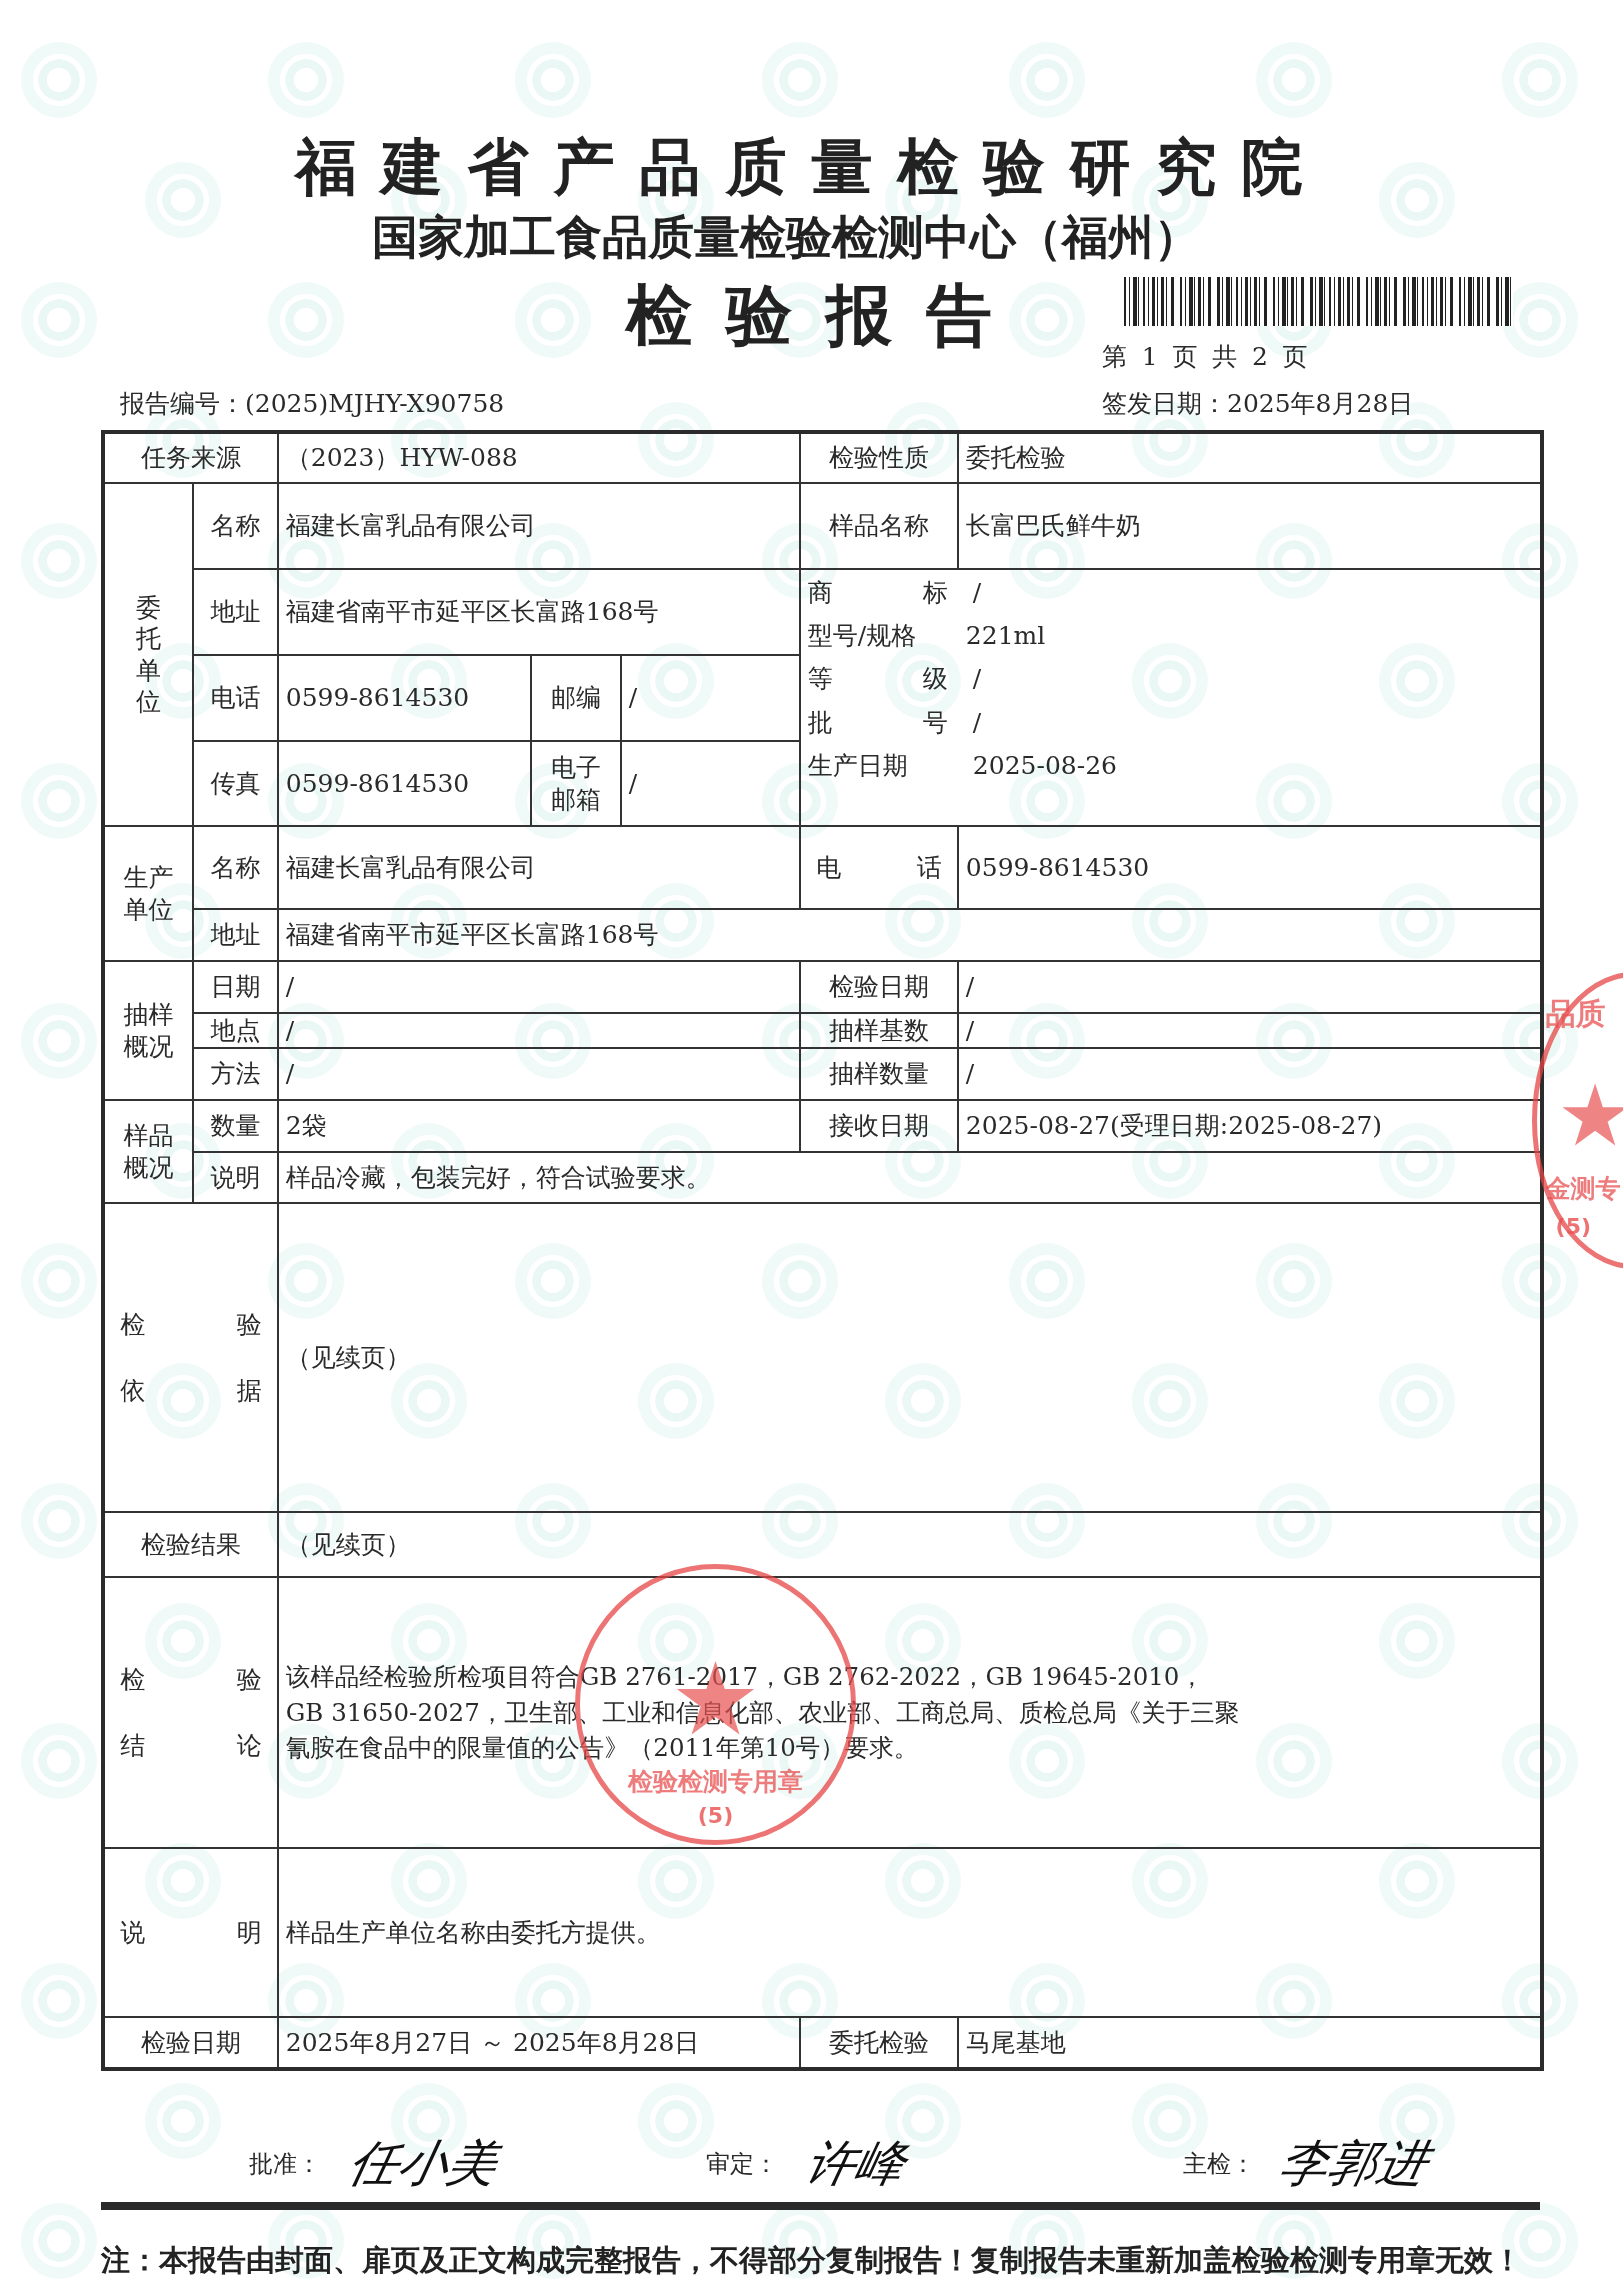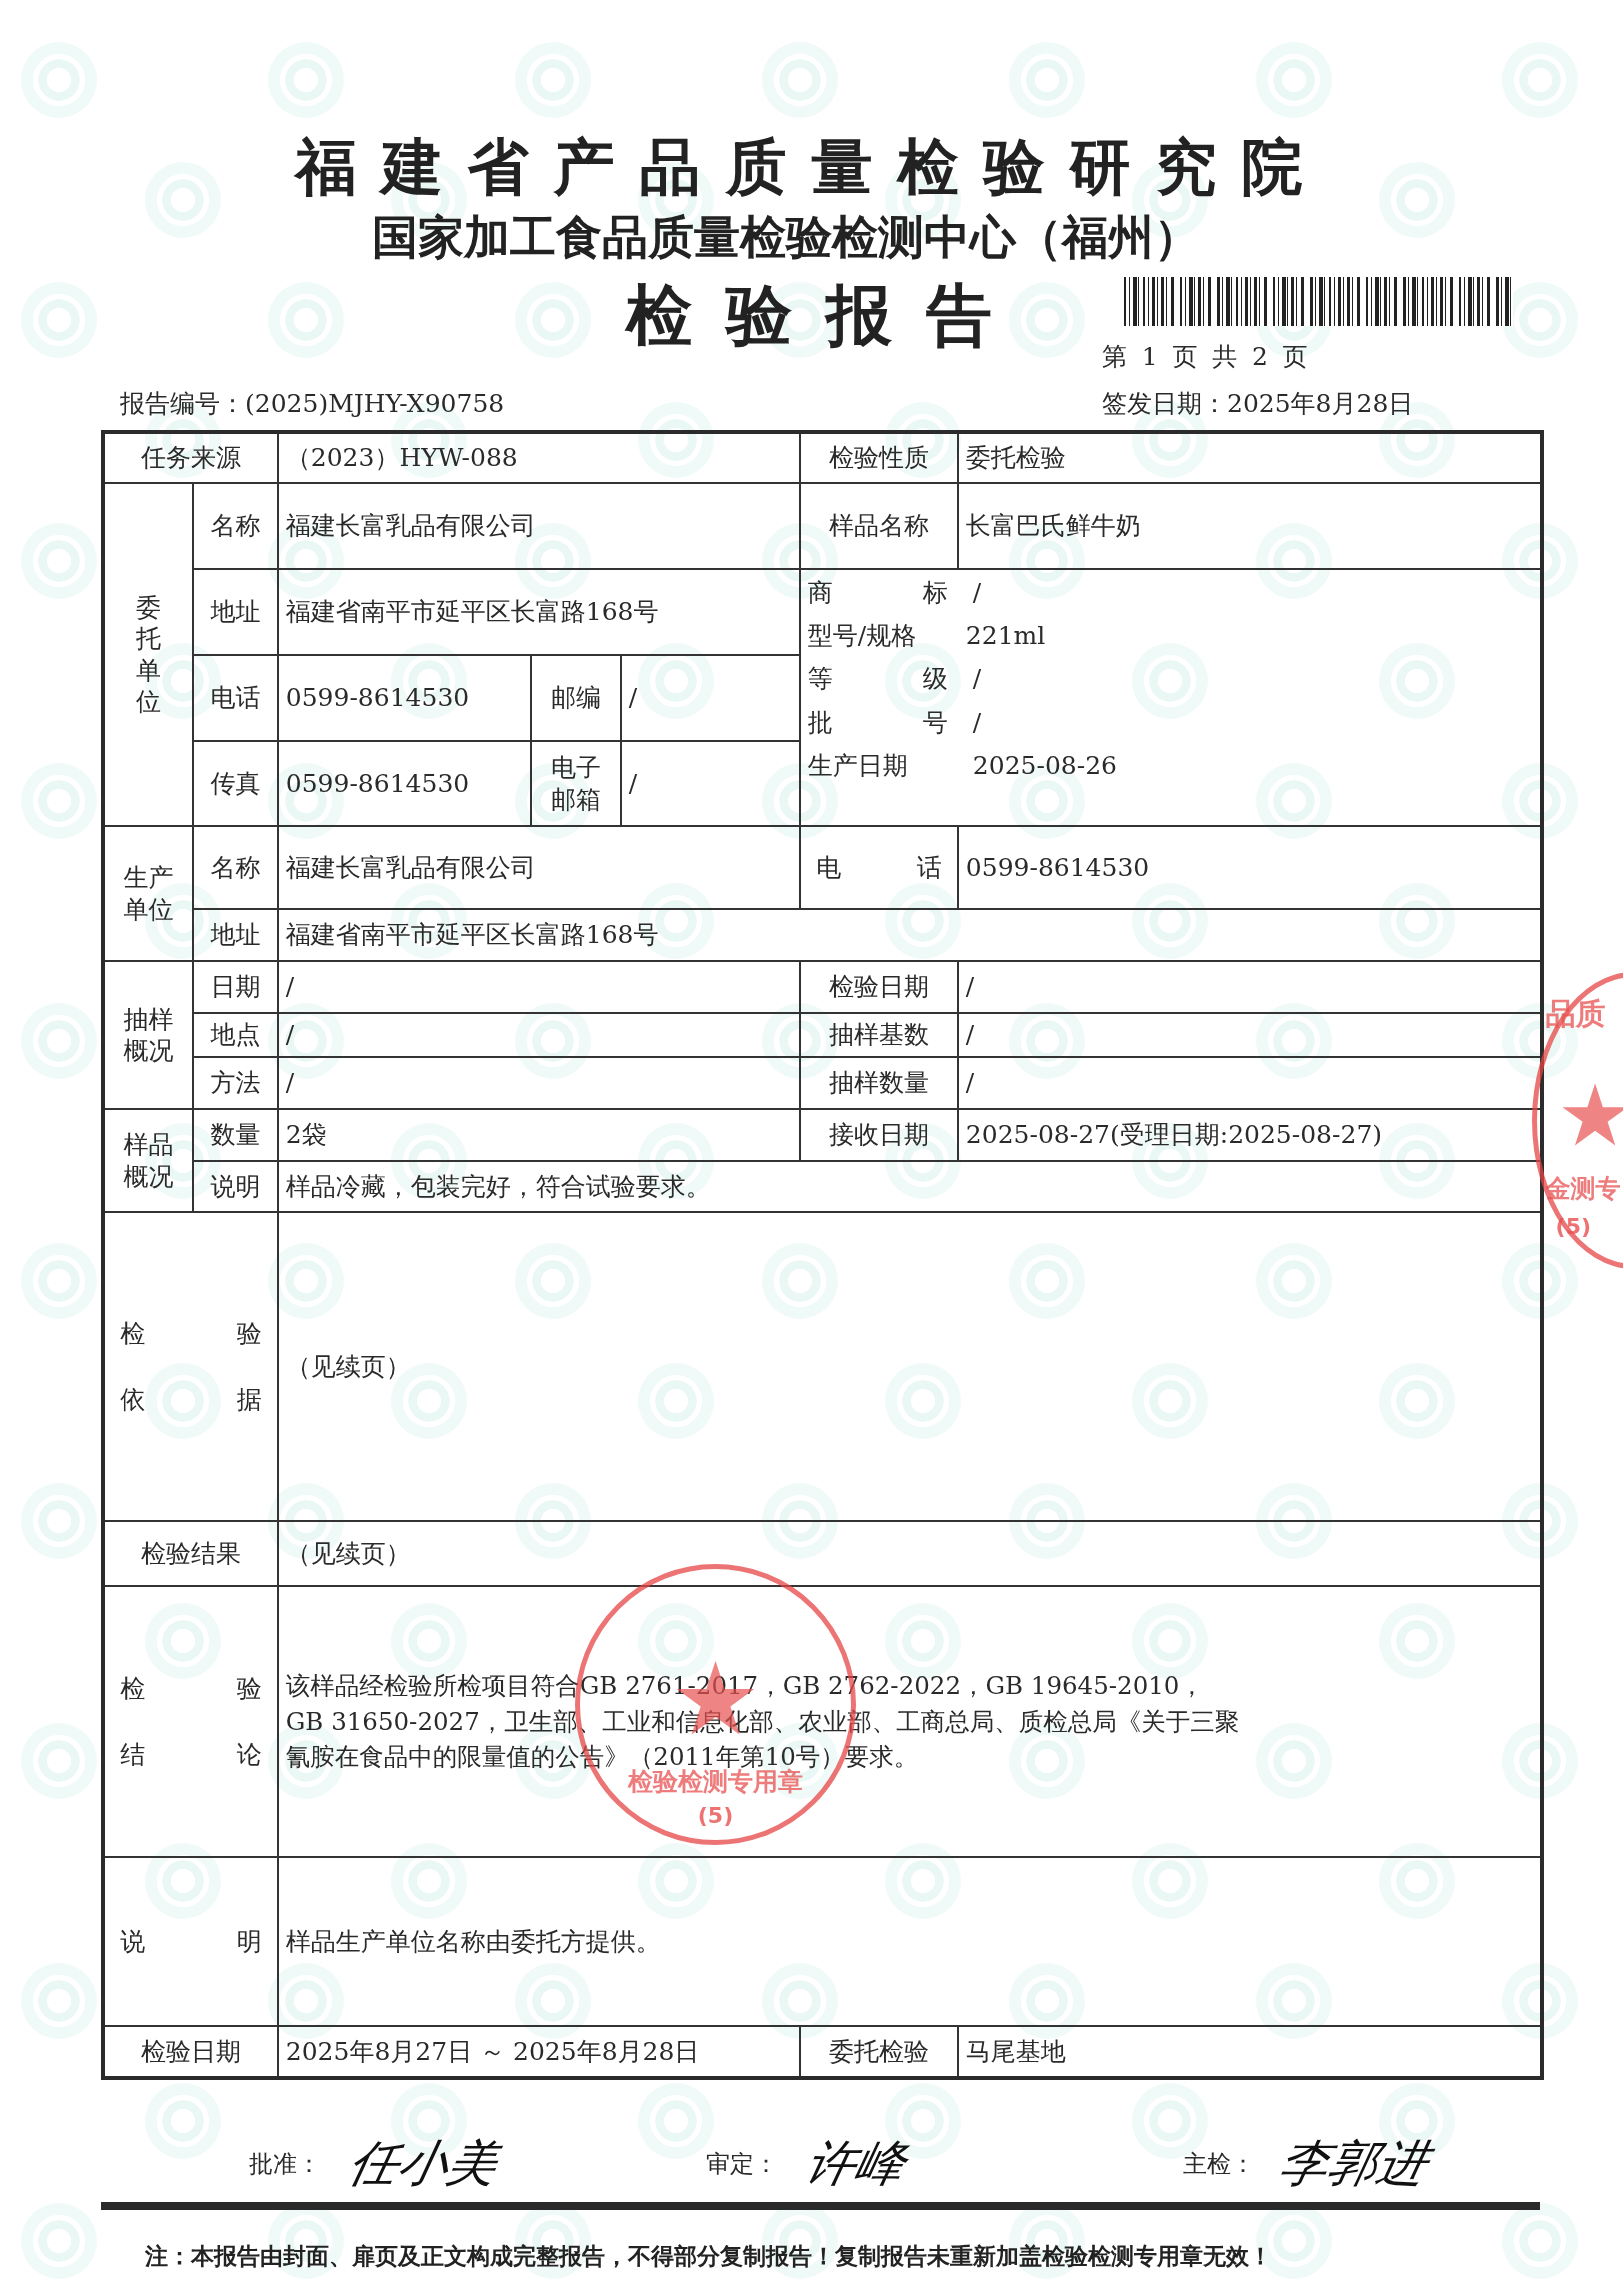--- a/index.html
+++ b/index.html
@@ -27,21 +27,21 @@
   .lbl{text-align:center;}
   .vert{text-align:center;line-height:2.6;font-size:27px;}
   .just{display:flex;justify-content:space-between;padding:0 8.5px;}
   .stack{display:flex;flex-direction:column;gap:12px;}
   .stack .r{display:flex;}
   .stack .k{width:140px;display:flex;justify-content:space-between;}
   .sigrow{left:249px;top:2131px;width:1268px;height:68px;font-size:24px;}
   .sig{position:absolute;font-size:24px;}
   .sigmark{position:absolute;font-family:"DejaVu Serif",serif;font-style:italic;font-size:49px;color:#111;transform:skewX(-12deg);}
   .rule{left:101px;top:2202px;width:1439px;height:7.6px;background:#2a2a2a;}
-  .note{left:101px;top:2241px;font-size:23px;font-weight:bold;font-family:"DejaVu Sans","Liberation Sans",sans-serif;color:#222;margin-left:44px;}
+  .note{left:101px;top:2241px;font-size:29px;font-weight:bold;font-family:"DejaVu Sans","Liberation Sans",sans-serif;color:#222;}
   .stamp{position:absolute;z-index:3;border-radius:50%;border:5px solid rgba(230,70,70,0.75);pointer-events:none;}
   .stamp .star{position:absolute;left:50%;top:48%;transform:translate(-50%,-50%);font-size:101px;color:rgba(232,80,80,0.7);}
   .stamp .ring{position:absolute;left:0;right:0;top:17px;text-align:center;color:rgba(232,80,80,0.75);font-size:30px;font-weight:bold;font-family:"DejaVu Sans",sans-serif;}
   .stamp .bottom{position:absolute;left:0;right:0;bottom:42px;text-align:center;color:rgba(232,80,80,0.75);font-size:25px;font-weight:bold;font-family:"DejaVu Sans",sans-serif;}
   .stamp .num{position:absolute;left:0;right:0;bottom:12px;text-align:center;color:rgba(232,80,80,0.8);font-size:22px;font-weight:bold;font-family:"DejaVu Sans",sans-serif;}
 </style>
 </head>
 <body>
 
 <div class="wm-layer" id="wm">
@@ -281,21 +281,21 @@
     <td colspan="5">福建省南平市延平区长富路168号</td>
   </tr>
 
   <tr style="height:52px">
     <td rowspan="3" class="lbl">抽样概况</td>
     <td class="lbl">日期</td>
     <td colspan="3">/</td>
     <td class="lbl">检验日期</td>
     <td>/</td>
   </tr>
-  <tr style="height:44px">
+  <tr style="height:35px">
     <td class="lbl">地点</td>
     <td colspan="3">/</td>
     <td class="lbl">抽样基数</td>
     <td>/</td>
   </tr>
   <tr style="height:52px">
     <td class="lbl">方法</td>
     <td colspan="3">/</td>
     <td class="lbl">抽样数量</td>
     <td>/</td>

